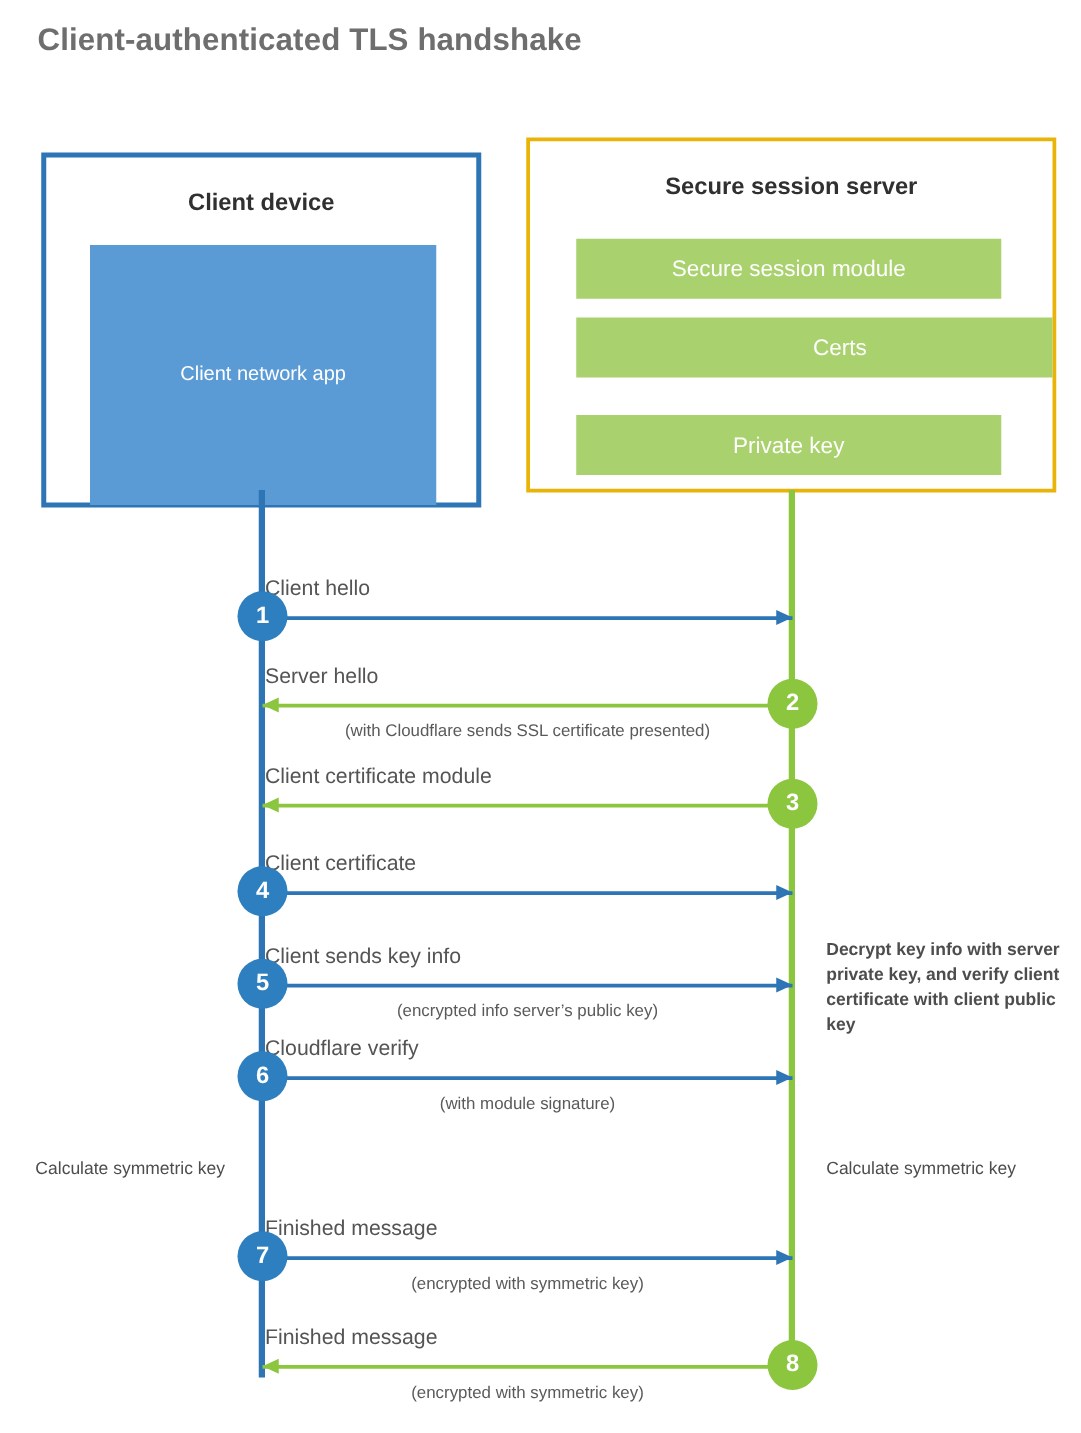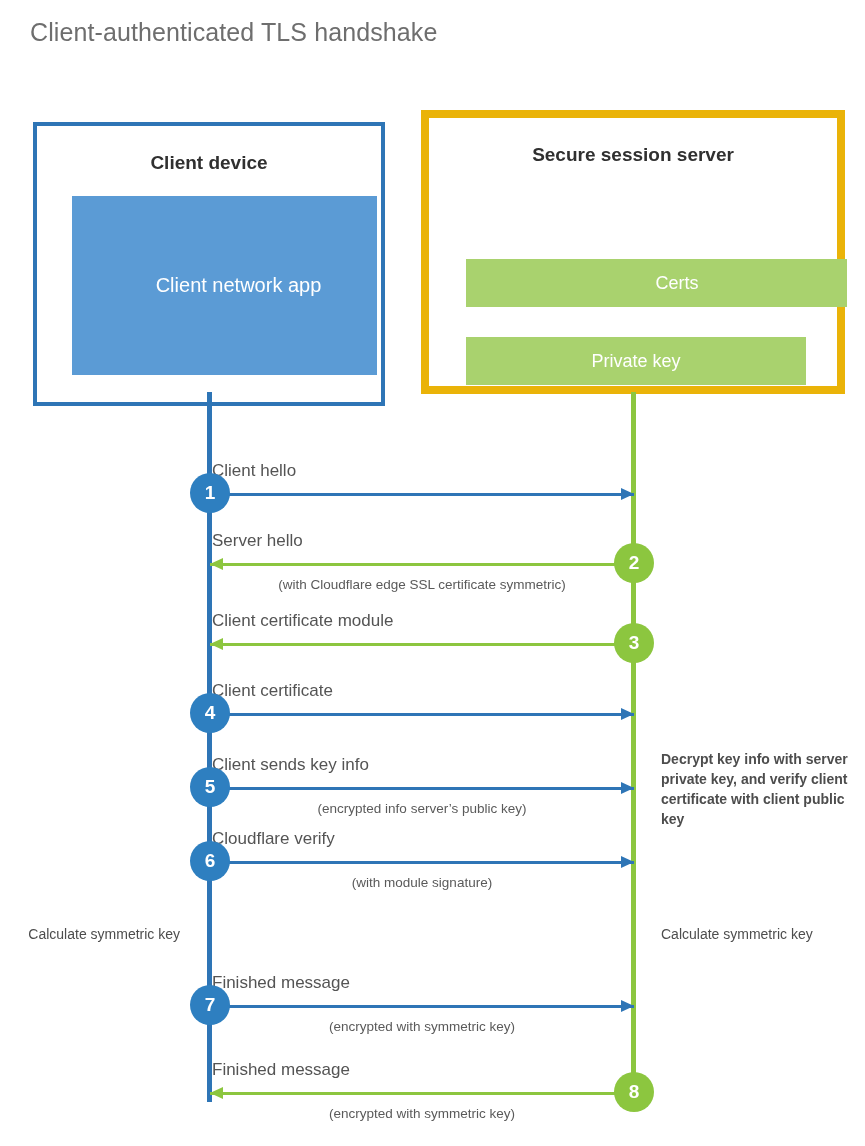--- a/index.html
+++ b/index.html
@@ -15,21 +15,21 @@
     overflow: hidden;
     color: #4d4d4d;
   }
 
   
   .page-title {
     position: absolute;
     left: 30px;
     top: 18px;
     font-size: 25px;
-    font-weight: 400;
+    font-weight: 700;
     color: #6e6e6e;
     letter-spacing: 0.1px;
     white-space: nowrap;
   }
 
   
   .party-box {
     position: absolute;
     background: #ffffff;
     box-sizing: border-box;
@@ -40,47 +40,46 @@
     width: 352px;
     height: 284px;
     border: 4px solid #2E75B6;
     margin-top: 12px;
   }
   .party-box.server {
     left: 421px;
     top: 110px;
     width: 424px;
     height: 284px;
-    border: 8px solid #eab308;
+    border: 3px solid #eab308;
   }
   .party-title {
     position: absolute;
     top: 26px;
     left: 0;
     width: 100%;
     text-align: center;
     font-size: 19px;
     font-weight: bold;
     color: #303030;
   }
   .app-block {
     position: absolute;
     left: 35px;
     top: 70px;
     width: 277px;
-    height: 179px;
+    height: 208px;
     background: #5B9BD5;
     color: #ffffff;
-    font-size: 20px;
+    font-size: 16px;
     display: flex;
     align-items: center;
     justify-content: center;
     text-align: center;
     line-height: 1.35;
-    padding-left: 28px;
   }
   .server-row {
     position: absolute;
     left: 37px;
     width: 340px;
     height: 48px;
     background: #A9D26E;
     color: #ffffff;
     font-size: 18px;
     display: flex;
@@ -175,39 +174,40 @@
 
 <div class="page-title">Client-authenticated TLS handshake</div>
 
 <div class="party-box client">
   <div class="party-title">Client device</div>
   <div class="app-block">Client network app</div>
 </div>
 
 <div class="party-box server">
   <div class="party-title">Secure session server</div>
+  <div class="server-row r0">Secure session module</div>
   <div class="server-row r1">Certs</div>
   <div class="server-row r2">Private key</div>
 </div>
 
 <div class="lifeline client"></div>
 <div class="lifeline server"></div>
 
 <div id="messages-layer">
     <div class="msg to-server" style="top: 493px;">
       <div class="arrow-line"></div>
       <div class="arrow-head right"></div>
       <div class="msg-label">Client hello</div>
       <div class="step-badge blue">1</div>
     </div>
     <div class="msg to-client" style="top: 563px;">
       <div class="arrow-line"></div>
       <div class="arrow-head left"></div>
       <div class="msg-label">Server hello</div>
-      <div class="msg-sublabel">(with Cloudflare edge SSL certificate symmetric)</div>
+      <div class="msg-sublabel">(with Cloudflare sends SSL certificate presented)</div>
       <div class="step-badge green">2</div>
     </div>
     <div class="msg to-client" style="top: 643px;">
       <div class="arrow-line"></div>
       <div class="arrow-head left"></div>
       <div class="msg-label">Client certificate module</div>
       <div class="step-badge green">3</div>
     </div>
     <div class="msg to-server" style="top: 713px;">
       <div class="arrow-line"></div>

